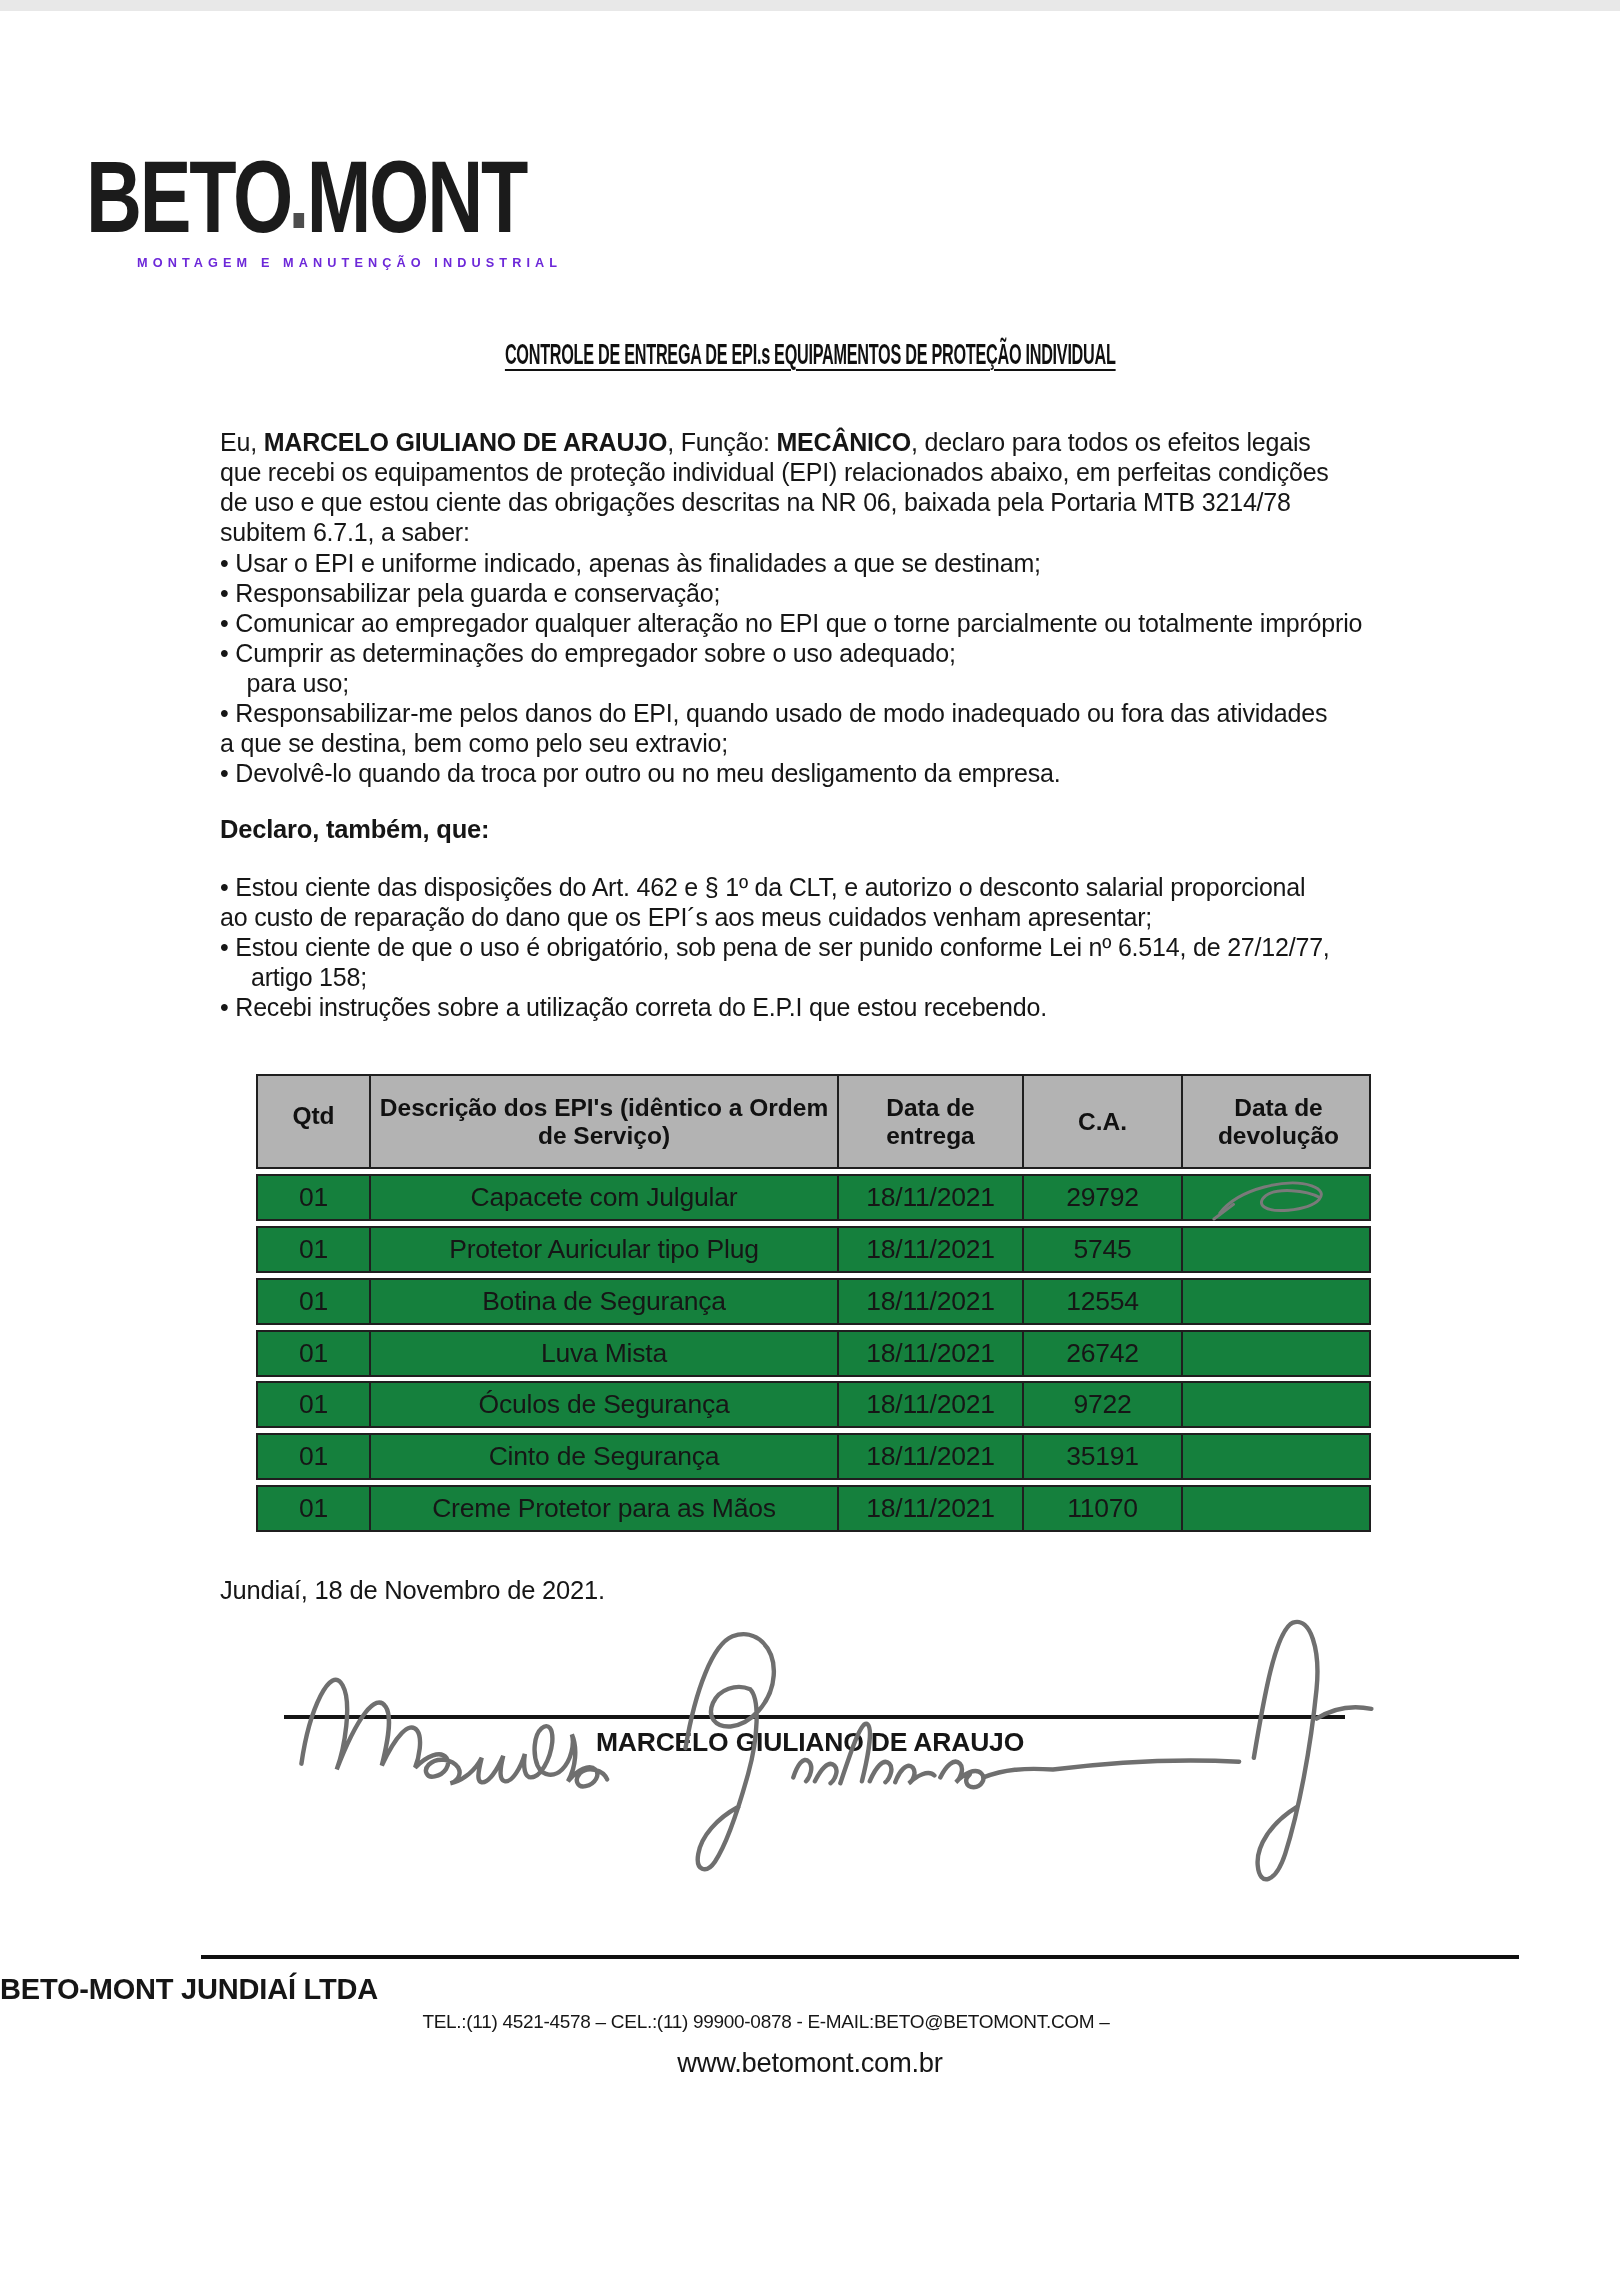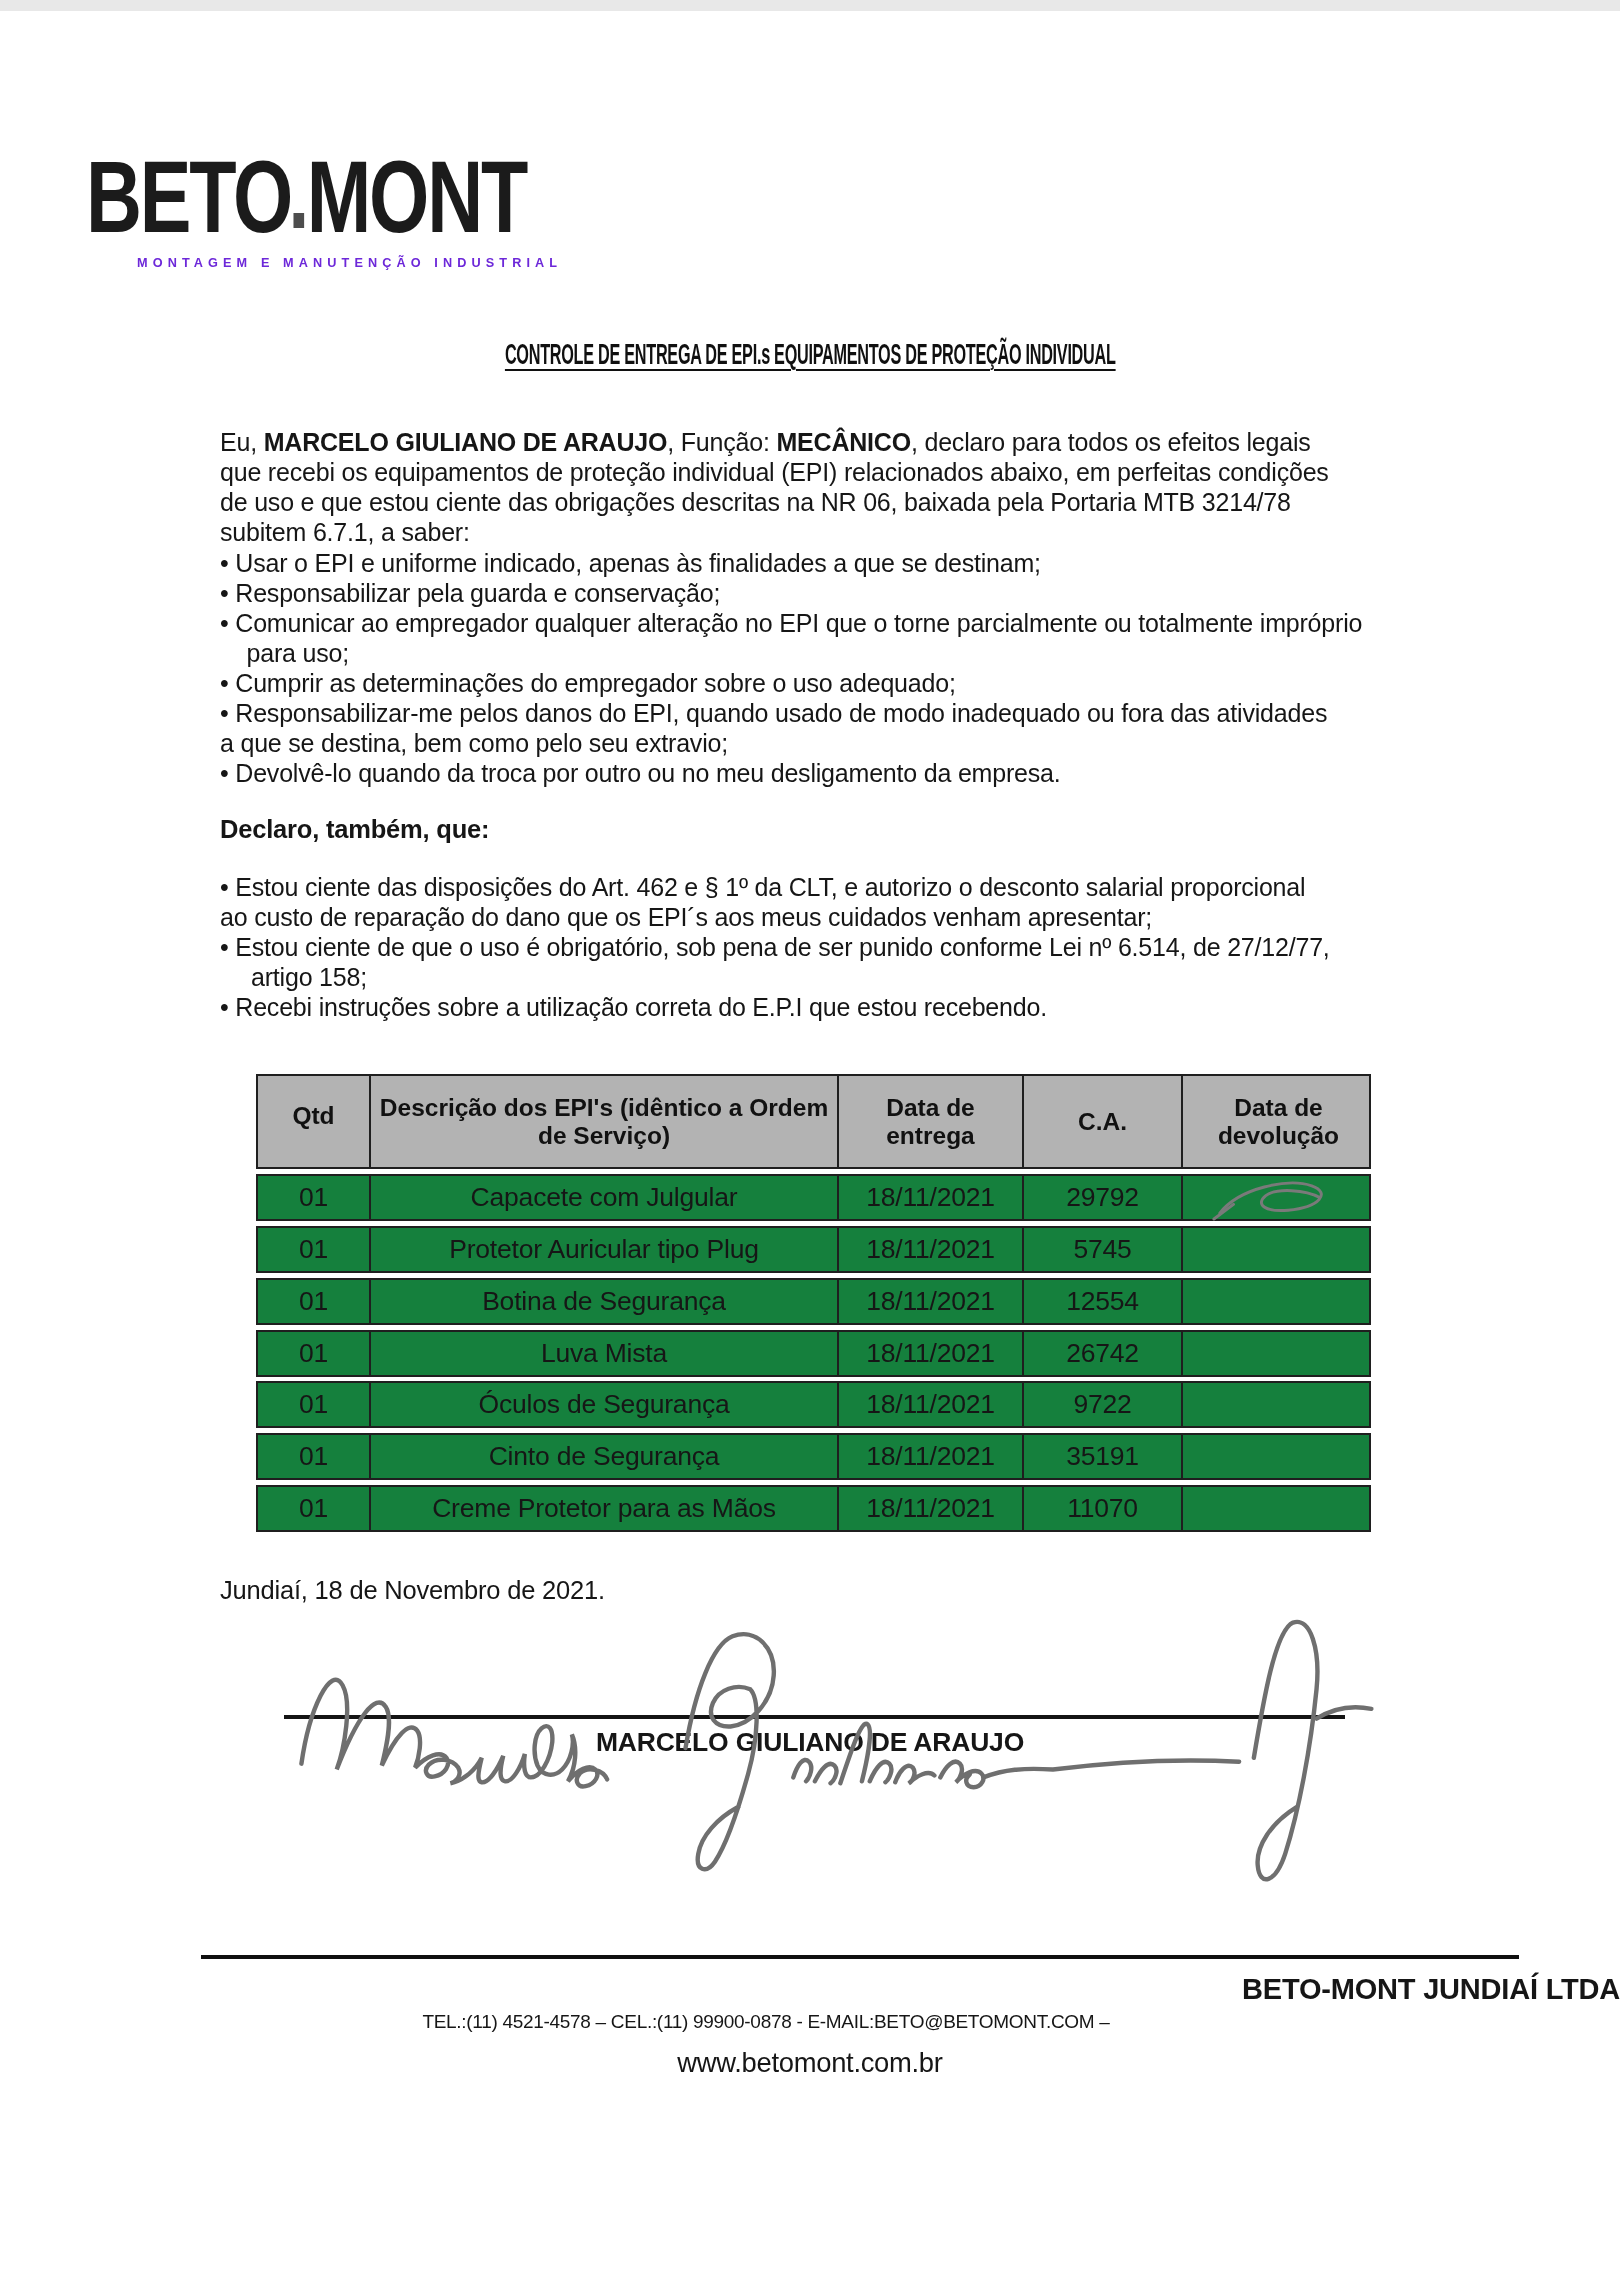--- a/index.html
+++ b/index.html
@@ -42,21 +42,21 @@
   .trow>div:last-child{border-right:none;}
   .cell-scribble{position:absolute;left:27.4px;top:0px;}
   
   .date-line{position:absolute;left:220px;top:1565px;font-size:25.5px;letter-spacing:-0.2px;}
   .sig-line{position:absolute;left:284px;top:1704px;width:1061px;height:3.9px;background:#141414;}
   .sig-name{position:absolute;left:0;top:1716px;width:1620px;text-align:center;
     font-size:26.5px;font-weight:700;letter-spacing:-0.2px;}
   .sig-svg{position:absolute;left:274px;top:1590px;}
   
   .footer-divider{position:absolute;left:201px;top:1944px;width:1318px;height:3.9px;background:#0f0f0f;}
-  .footer-company{position:absolute;left:0;top:1962px;width:1620px;text-align:right;
+  .footer-company{position:absolute;left:0;top:1962px;width:1620px;text-align:left;
     font-size:29px;font-weight:700;letter-spacing:-0.2px;}
   .footer-contact{position:absolute;left:0;top:2000px;width:1532px;text-align:center;
     font-size:19px;letter-spacing:-0.3px;}
   .footer-site{position:absolute;left:0;top:2036px;width:1620px;text-align:center;
     font-size:27.4px;letter-spacing:-0.3px;}
 </style>
 </head>
 <body>
 
 <div class="page">
@@ -74,22 +74,22 @@
     <div class="tline"><span>Eu, </span><span class="b">MARCELO GIULIANO DE ARAUJO</span><span>, Função: </span><span class="b">MECÂNICO</span><span>, declaro para todos os efeitos legais</span></div>
     <div class="tline">que recebi os equipamentos de proteção individual (EPI) relacionados abaixo, em perfeitas condições</div>
     <div class="tline">de uso e que estou ciente das obrigações descritas na NR 06, baixada pela Portaria MTB 3214/78</div>
     <div class="tline">subitem 6.7.1, a saber:</div>
   </div>
 
   <div class="tblock" style="top:537px;">
     <div class="tline">• Usar o EPI e uniforme indicado, apenas às finalidades a que se destinam;</div>
     <div class="tline">• Responsabilizar pela guarda e conservação;</div>
     <div class="tline">• Comunicar ao empregador qualquer alteração no EPI que o torne parcialmente ou totalmente impróprio</div>
+    <div class="tline">• Cumprir as determinações do empregador sobre o uso adequado;</div>
     <div class="tline ind25">para uso;</div>
-    <div class="tline">• Cumprir as determinações do empregador sobre o uso adequado;</div>
     <div class="tline">• Responsabilizar-me pelos danos do EPI, quando usado de modo inadequado ou fora das atividades</div>
     <div class="tline">a que se destina, bem como pelo seu extravio;</div>
     <div class="tline">• Devolvê-lo quando da troca por outro ou no meu desligamento da empresa.</div>
   </div>
 
   <div class="tblock heading" style="top:804px;">Declaro, também, que:</div>
 
   <div class="tblock" style="top:861px;">
     <div class="tline">•  Estou ciente das disposições do Art. 462 e § 1º da CLT, e autorizo o desconto salarial proporcional</div>
     <div class="tline">ao custo de reparação do dano que os EPI´s aos meus cuidados venham apresentar;</div>

